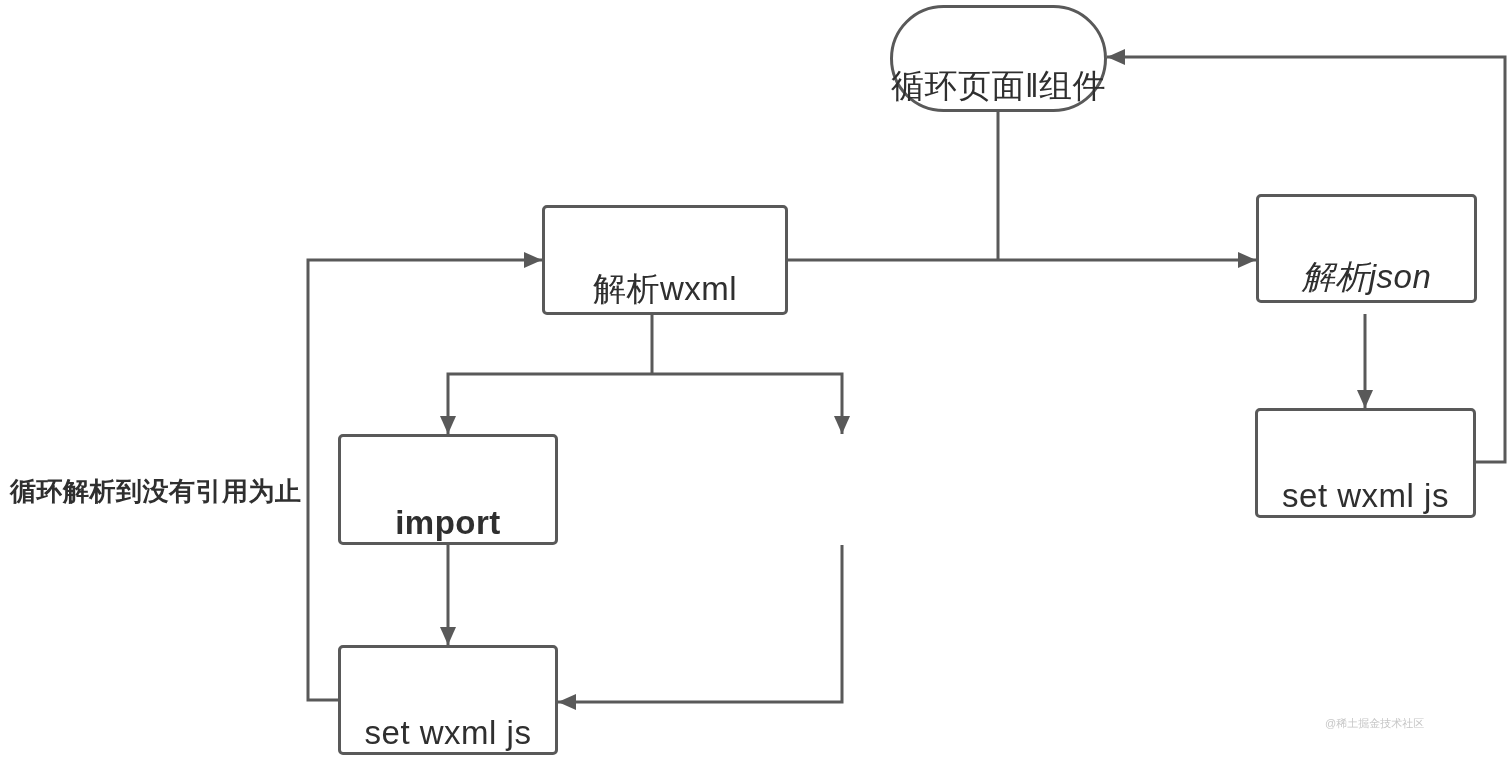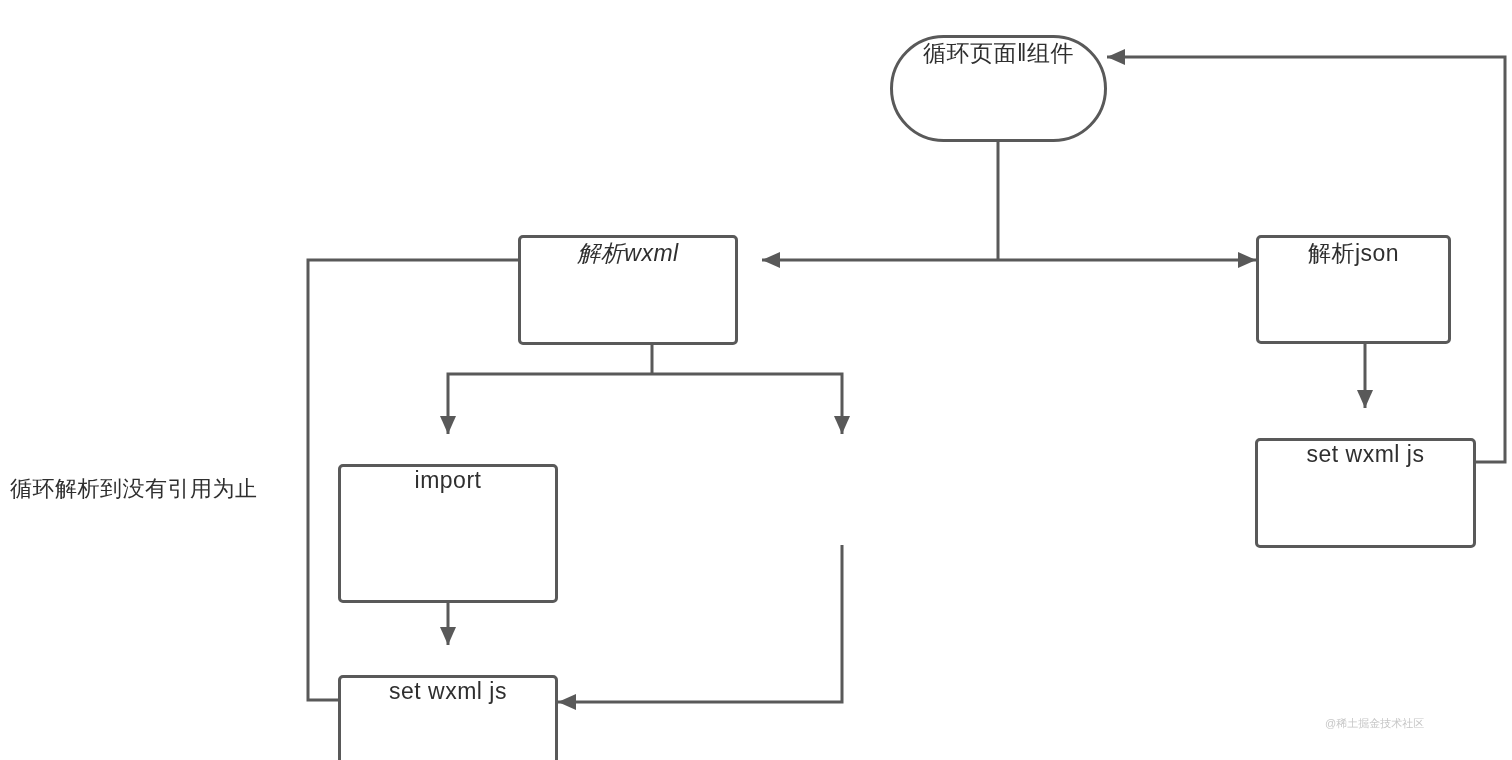--- a/index.html
+++ b/index.html
@@ -13,27 +13,27 @@
     width:1512px;height:760px;overflow:hidden;position:relative;
     font-family:"Liberation Sans","DejaVu Sans",sans-serif;
     color:var(--text);
   }
   .canvas{position:absolute;left:0;top:0;width:1512px;height:760px;}
   svg.wires{position:absolute;left:0;top:0;width:1512px;height:760px;}
   .wire{fill:none;stroke:var(--stroke);stroke-width:3;}
   .node{
     position:absolute;box-sizing:border-box;
     background:var(--bg);border:3px solid var(--stroke);border-radius:5px;
-    display:flex;align-items:flex-start;justify-content:center;
-    font-size:23px;letter-spacing:.5px;white-space:nowrap;margin-top:30px;
+    display:flex;align-items:flex-end;justify-content:center;
+    font-size:33px;letter-spacing:.5px;white-space:nowrap;
   }
   .node.pill{border-radius:54px;}
   .annotation{
-    position:absolute;left:10px;top:474px;font-size:22px;
-    color:var(--text);white-space:nowrap;letter-spacing:.5px;
+    position:absolute;left:10px;top:474px;font-size:26px;
+    color:var(--text);white-space:nowrap;letter-spacing:.5px;font-weight:bold;
   }
   .watermark{
     position:absolute;left:1325px;top:716px;font-size:11px;
     color:var(--watermark);white-space:nowrap;
   }
 </style>
 </head>
 <body>
 
 <div class="canvas">
@@ -59,29 +59,29 @@
     <path class="wire" d="M338,700 L308,700 L308,260 L542,260" marker-end="url(#arrow)"></path>
 
     <path class="wire" d="M1365,314 L1365,408" marker-end="url(#arrow)"></path>
     <path class="wire" d="M1476,462 L1505,462 L1505,57 L1107,57" marker-end="url(#arrow)"></path>
   </svg>
 
   <div class="node pill" style="left:890px;top:5px;width:217px;height:107px;">
     <span>循环页面‖组件</span>
   </div>
 
-  <div class="node" style="left:518px;top:205px;width:220px;height:110px;font-style:italic;">
+  <div class="node" style="left:542px;top:205px;width:246px;height:110px;">
     <span>解析wxml</span>
   </div>
 
-  <div class="node" style="left:1256px;top:205px;width:195px;height:109px;">
+  <div class="node" style="left:1256px;top:194px;width:221px;height:109px;font-style:italic;">
     <span>解析json</span>
   </div>
 
-  <div class="node" style="left:338px;top:434px;width:220px;height:139px;">
+  <div class="node" style="left:338px;top:434px;width:220px;height:111px;font-weight:bold;">
     <span>import</span>
   </div>
 
 
   <div class="node" style="left:338px;top:645px;width:220px;height:110px;">
     <span>set wxml js</span>
   </div>
 
   <div class="node" style="left:1255px;top:408px;width:221px;height:110px;">
     <span>set wxml js</span>

